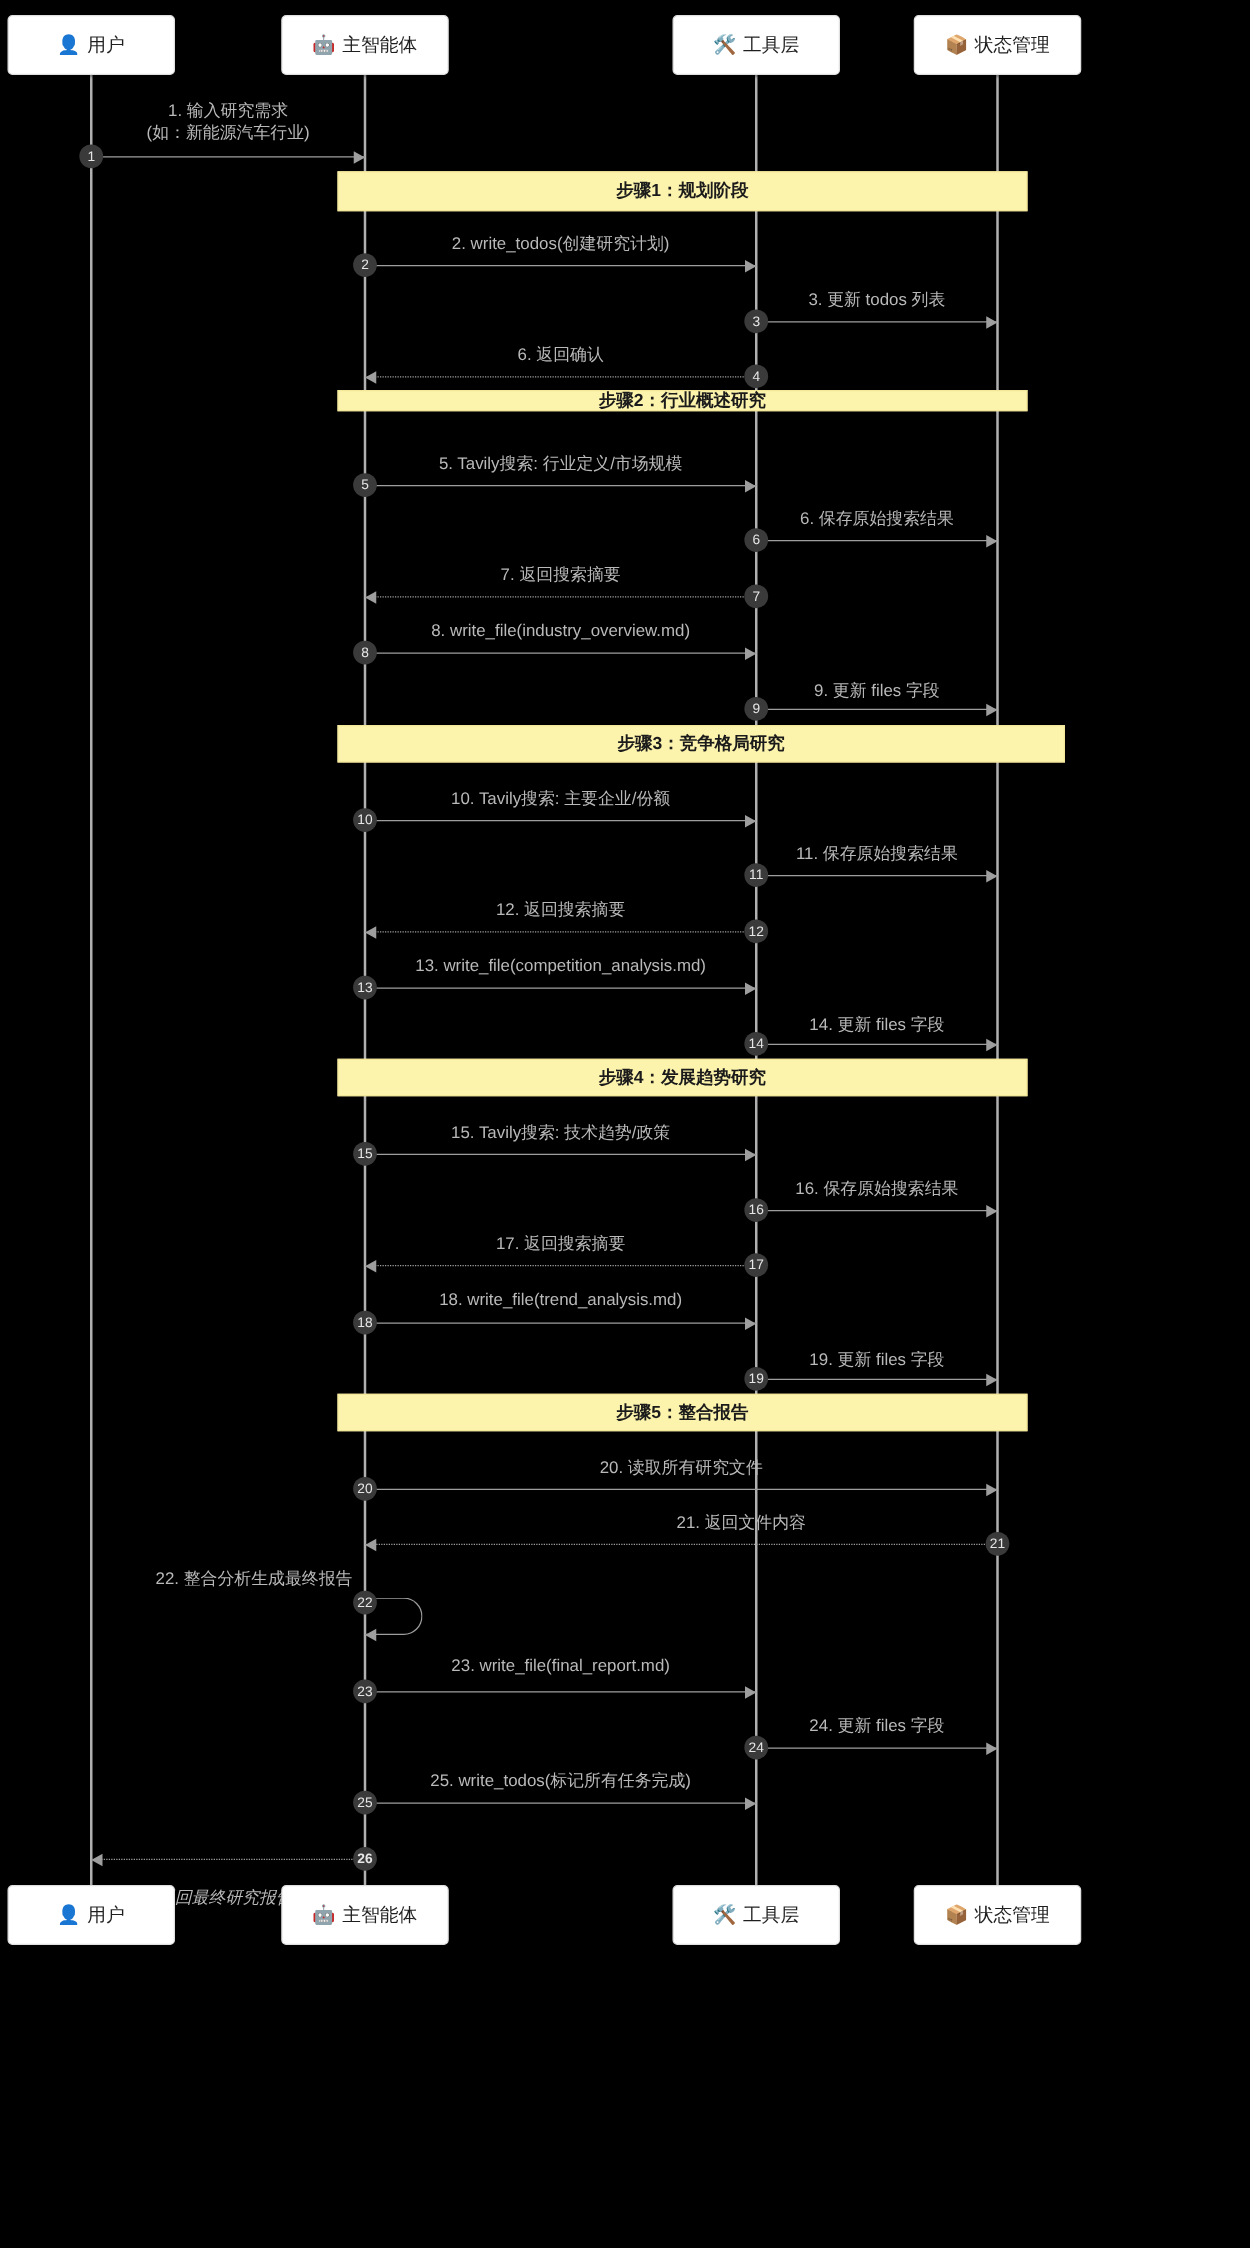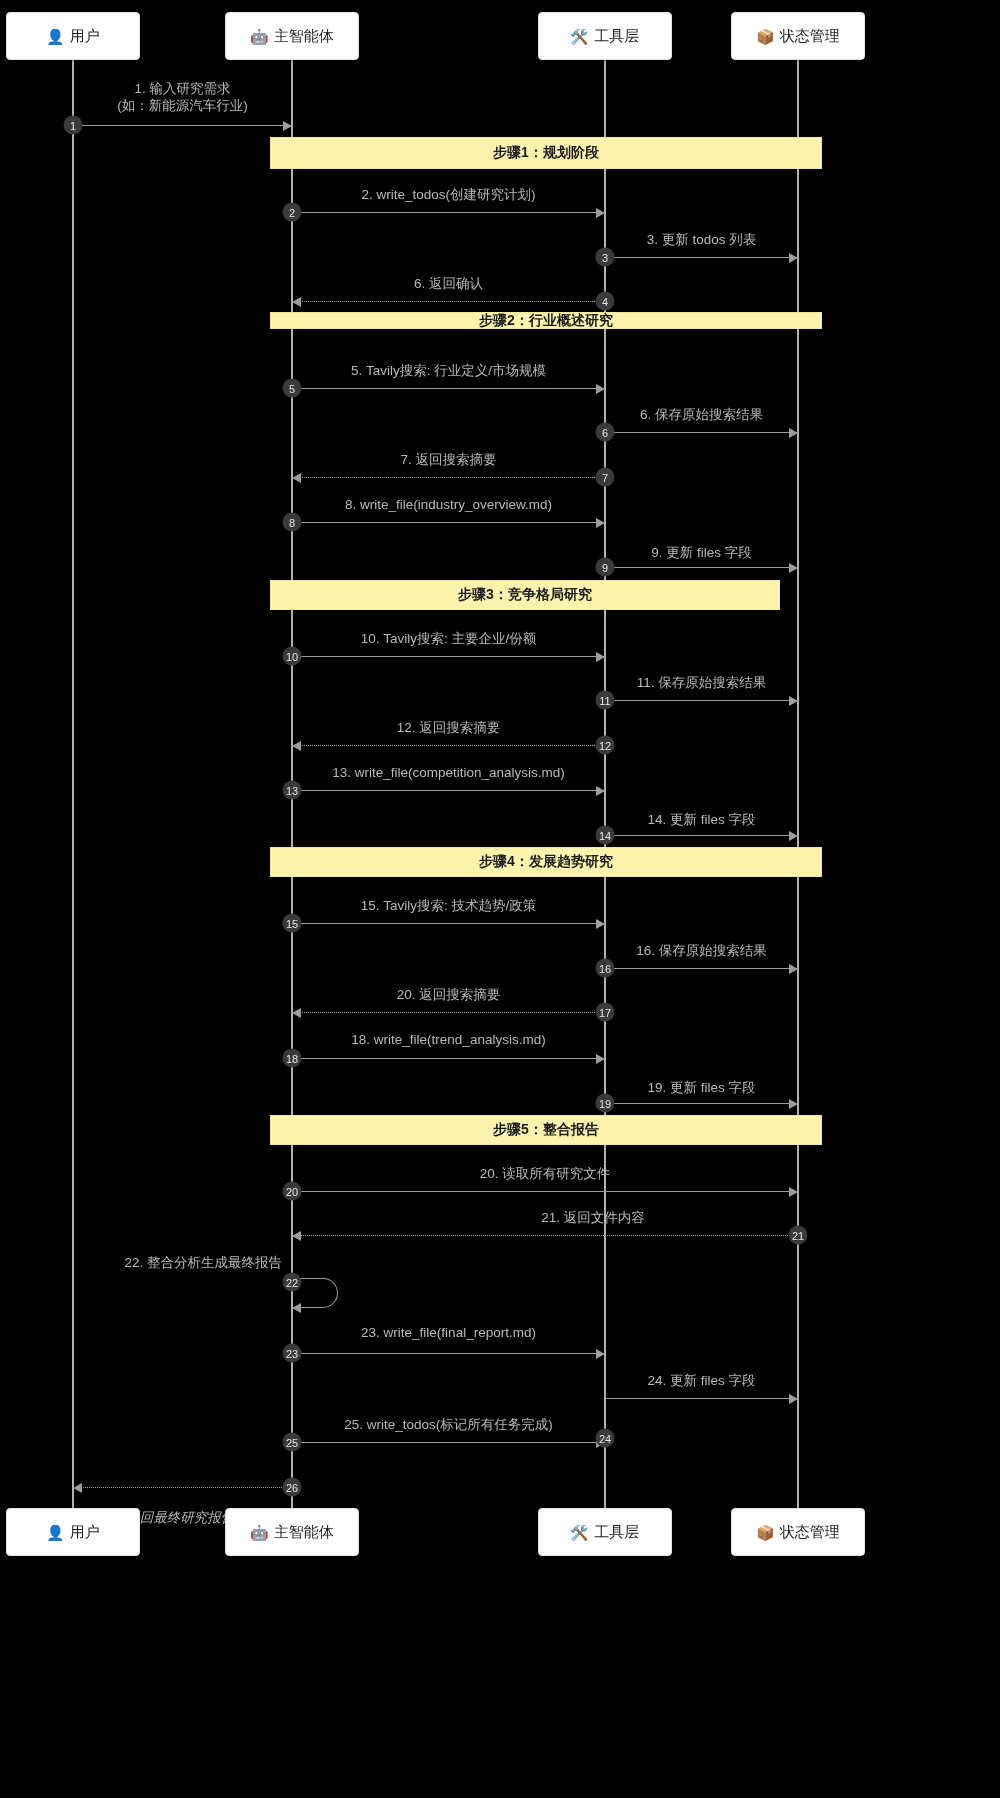--- a/index.html
+++ b/index.html
@@ -129,21 +129,21 @@
 <div id="diagram">
   <div id="layer-lifelines">
       <div class="lifeline" style="left: 72px; top: 60px; height: 1448px;"></div>
       <div class="lifeline" style="left: 291px; top: 60px; height: 1448px;"></div>
       <div class="lifeline" style="left: 604px; top: 60px; height: 1448px;"></div>
       <div class="lifeline" style="left: 797px; top: 60px; height: 1448px;"></div>
     </div>
   <div id="layer-notes">
       <div class="note-band" style="left: 270px; top: 137px; width: 552px; height: 32px;">步骤1：规划阶段</div>
       <div class="note-band" style="left: 270px; top: 312px; width: 552px; height: 17px;">步骤2：行业概述研究</div>
-      <div class="note-band" style="left: 270px; top: 580px; width: 510px; height: 30px;">步骤3：竞争格局研究</div>
+      <div class="note-band" style="left: 270px; top: 580px; width: 582px; height: 30px;">步骤3：竞争格局研究</div>
       <div class="note-band" style="left: 270px; top: 847px; width: 552px; height: 30px;">步骤4：发展趋势研究</div>
       <div class="note-band" style="left: 270px; top: 1115px; width: 552px; height: 30px;">步骤5：整合报告</div>
     </div>
   <div id="layer-messages">
       <div class="msg-line" style="left: 73px; top: 125px; width: 219px;"></div>
       <div class="arrow-head right" style="top: 121px; left: 283px;"></div>
       <div class="msg-label" style="left: 182.5px; top: 80px;">1. 输入研究需求
 (如：新能源汽车行业)</div>
       <div class="seq-num" style="left: 73px; top: 125px;">1</div>
       <div class="msg-line" style="left: 292px; top: 212px; width: 313px;"></div>
@@ -201,21 +201,21 @@
       <div class="msg-line" style="left: 292px; top: 923px; width: 313px;"></div>
       <div class="arrow-head right" style="top: 919px; left: 596px;"></div>
       <div class="msg-label" style="left: 448.5px; top: 897px;">15. Tavily搜索: 技术趋势/政策</div>
       <div class="seq-num" style="left: 292px; top: 923px;">15</div>
       <div class="msg-line" style="left: 605px; top: 968px; width: 193px;"></div>
       <div class="arrow-head right" style="top: 964px; left: 789px;"></div>
       <div class="msg-label" style="left: 701.5px; top: 942px;">16. 保存原始搜索结果</div>
       <div class="seq-num" style="left: 605px; top: 968px;">16</div>
       <div class="msg-line dotted" style="left: 292px; top: 1012px; width: 313px;"></div>
       <div class="arrow-head left" style="top: 1008px; left: 292px;"></div>
-      <div class="msg-label" style="left: 448.5px; top: 986px;">20. 返回搜索摘要</div>
+      <div class="msg-label" style="left: 448.5px; top: 986px;">17. 返回搜索摘要</div>
       <div class="seq-num" style="left: 605px; top: 1012px;">17</div>
       <div class="msg-line" style="left: 292px; top: 1058px; width: 313px;"></div>
       <div class="arrow-head right" style="top: 1054px; left: 596px;"></div>
       <div class="msg-label" style="left: 448.5px; top: 1031px;">18. write_file(trend_analysis.md)</div>
       <div class="seq-num" style="left: 292px; top: 1058px;">18</div>
       <div class="msg-line" style="left: 605px; top: 1103px; width: 193px;"></div>
       <div class="arrow-head right" style="top: 1099px; left: 789px;"></div>
       <div class="msg-label" style="left: 701.5px; top: 1079px;">19. 更新 files 字段</div>
       <div class="seq-num" style="left: 605px; top: 1103px;">19</div>
       <div class="msg-line" style="left: 292px; top: 1191px; width: 506px;"></div>
@@ -230,29 +230,29 @@
       <div class="arrow-head left" style="left: 292px; top: 1303px;"></div>
       <div class="msg-label" style="left: 282px; top: 1254px; text-align: right; transform: translateX(-100%);">22. 整合分析生成最终报告</div>
       <div class="seq-num" style="left: 292px; top: 1282px;">22</div>
       <div class="msg-line" style="left: 292px; top: 1353px; width: 313px;"></div>
       <div class="arrow-head right" style="top: 1349px; left: 596px;"></div>
       <div class="msg-label" style="left: 448.5px; top: 1324px;">23. write_file(final_report.md)</div>
       <div class="seq-num" style="left: 292px; top: 1353px;">23</div>
       <div class="msg-line" style="left: 605px; top: 1398px; width: 193px;"></div>
       <div class="arrow-head right" style="top: 1394px; left: 789px;"></div>
       <div class="msg-label" style="left: 701.5px; top: 1372px;">24. 更新 files 字段</div>
-      <div class="seq-num" style="left: 605px; top: 1398px; margin-top: 40px;">24</div>
+      <div class="seq-num" style="left: 605px; top: 1398px;">24</div>
       <div class="msg-line" style="left: 292px; top: 1442px; width: 313px;"></div>
       <div class="arrow-head right" style="top: 1438px; left: 596px;"></div>
       <div class="msg-label" style="left: 448.5px; top: 1416px;">25. write_todos(标记所有任务完成)</div>
       <div class="seq-num" style="left: 292px; top: 1442px;">25</div>
       <div class="msg-line dotted" style="left: 73px; top: 1487px; width: 219px;"></div>
       <div class="arrow-head left" style="top: 1483px; left: 73px;"></div>
       <div class="msg-label" style="left: 182.5px; top: 1509px; font-style: italic;">26. 返回最终研究报告摘要</div>
-      <div class="seq-num" style="left: 292px; top: 1487px;">26</div>
+      <div class="seq-num" style="left: 292px; top: 1487px; font-weight: bold;">26</div>
     </div>
   <div id="layer-actors-top">
       <div class="actor-box" style="left: 6px; top: 12px;">
         <span class="a-icon">👤</span>
         <span>用户</span>
       </div>
       <div class="actor-box" style="left: 225px; top: 12px;">
         <span class="a-icon">🤖</span>
         <span>主智能体</span>
       </div>

